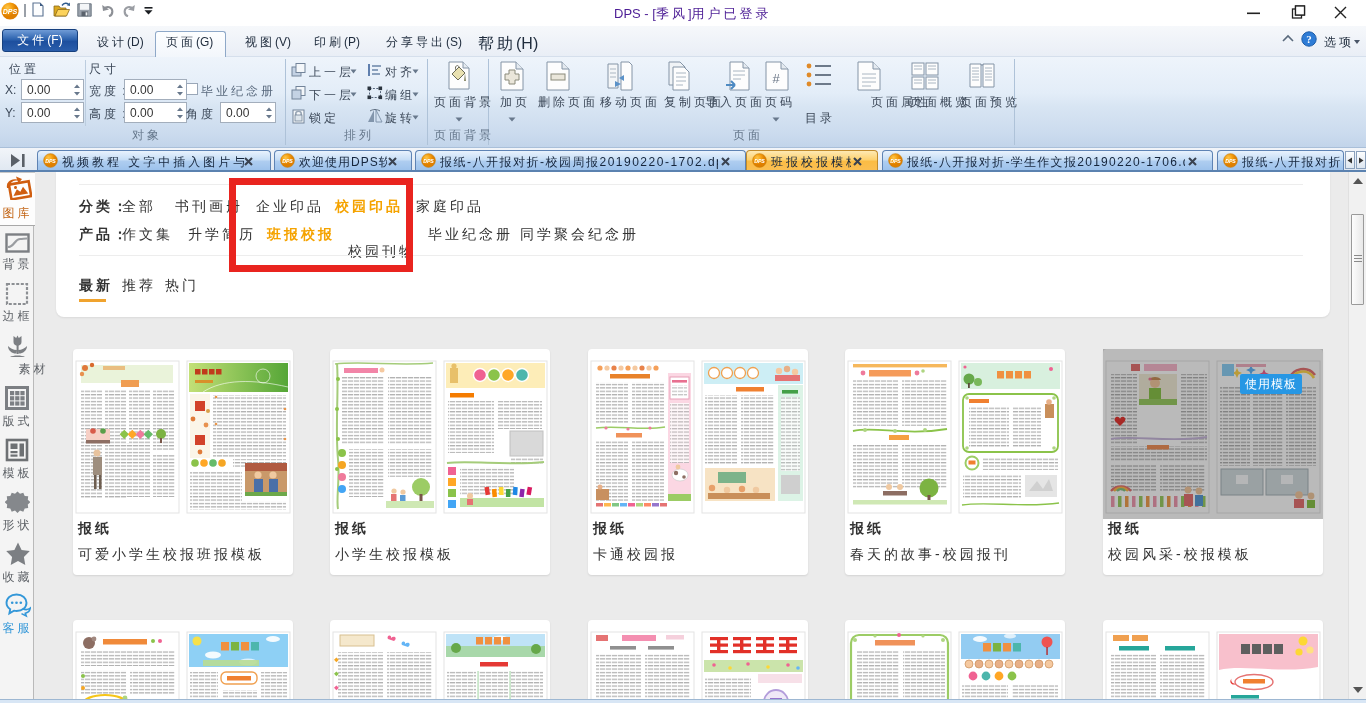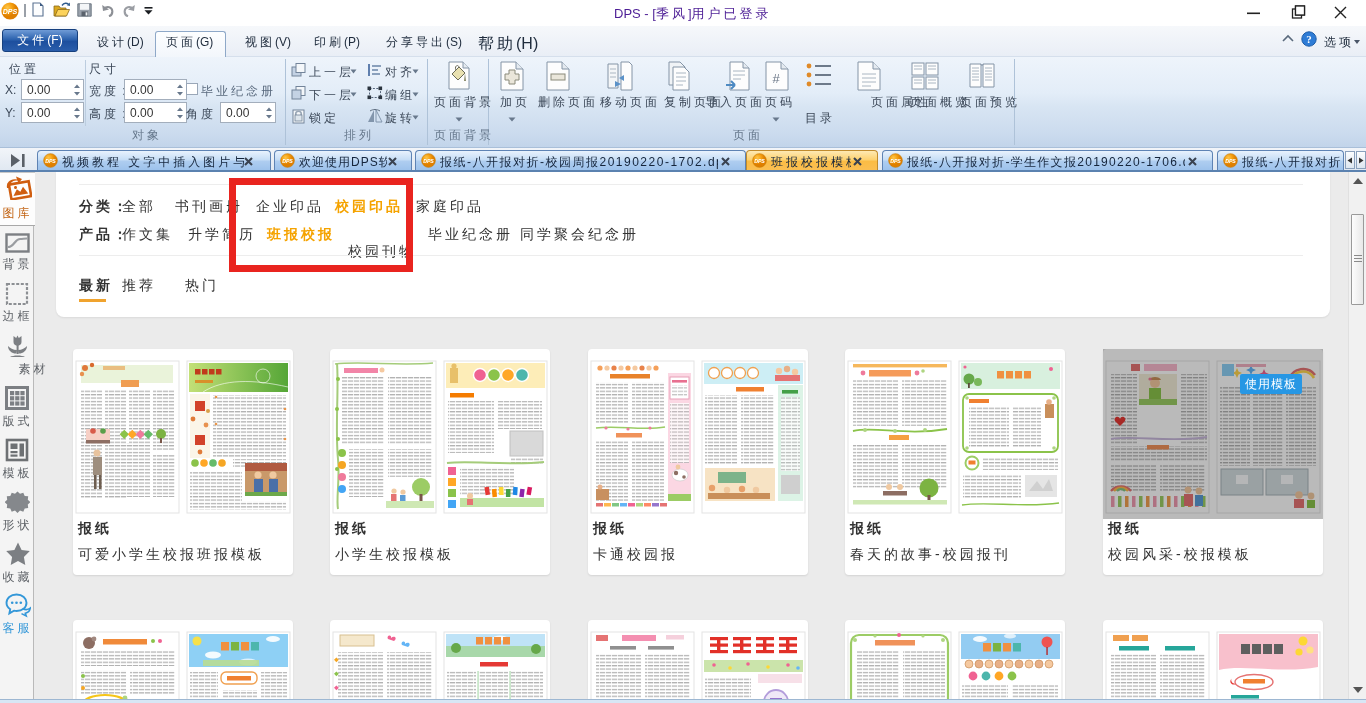--- a/index.html
+++ b/index.html
@@ -463,21 +463,21 @@
   <div class="fitem cjk" style="left:79px;top:54px;font-weight:bold;">产品：</div>
   <div class="fitem cjk" style="left:122px;top:54px;">作文集</div>
   <div class="fitem cjk" style="left:188px;top:54px;">升学简历</div>
   <div class="fitem cjk on" style="left:267px;top:54px;">班报校报</div>
   <div class="fitem cjk" style="left:348px;top:49px;margin-top:22px;">校园刊物</div>
   <div class="fitem cjk" style="left:428px;top:54px;">毕业纪念册</div>
   <div class="fitem cjk" style="left:520px;top:54px;">同学聚会纪念册</div>
   <div class="ab" style="left:79px;top:83px;width:1224px;height:1px;background:#ededed;"></div>
   <div class="fitem cjk" style="left:79px;top:105px;font-weight:bold;">最新</div>
   <div class="fitem cjk" style="left:122px;top:105px;">推荐</div>
-  <div class="fitem cjk" style="left:165px;top:105px;margin-left:20px;">热门</div>
+  <div class="fitem cjk" style="left:165px;top:105px;">热门</div>
   <div class="ab" style="left:79px;top:127px;width:27px;height:3px;background:#f0a32e;"></div>
 
   <div class="ab" id="cards" style="left:0;top:0;width:1366px;height:527px;">
   <div class="tcard" style="left:73px;top:177px">
         <svg class="ab" style="left:0;top:0" width="220" height="170" viewBox="0 0 220 170">
           <rect x="3" y="12" width="103" height="152" fill="#fff" stroke="#e3e3e3" stroke-width="1"></rect>
           <rect x="114" y="12" width="103" height="152" fill="#fff" stroke="#e3e3e3" stroke-width="1"></rect>
           <rect x="8" y="16" width="92" height="18" fill="#eaf3da"></rect>
           <circle cx="12" cy="19" r="3" fill="#e0793a"></circle>
           <circle cx="19" cy="16" r="2.2" fill="#d96a2e"></circle>

